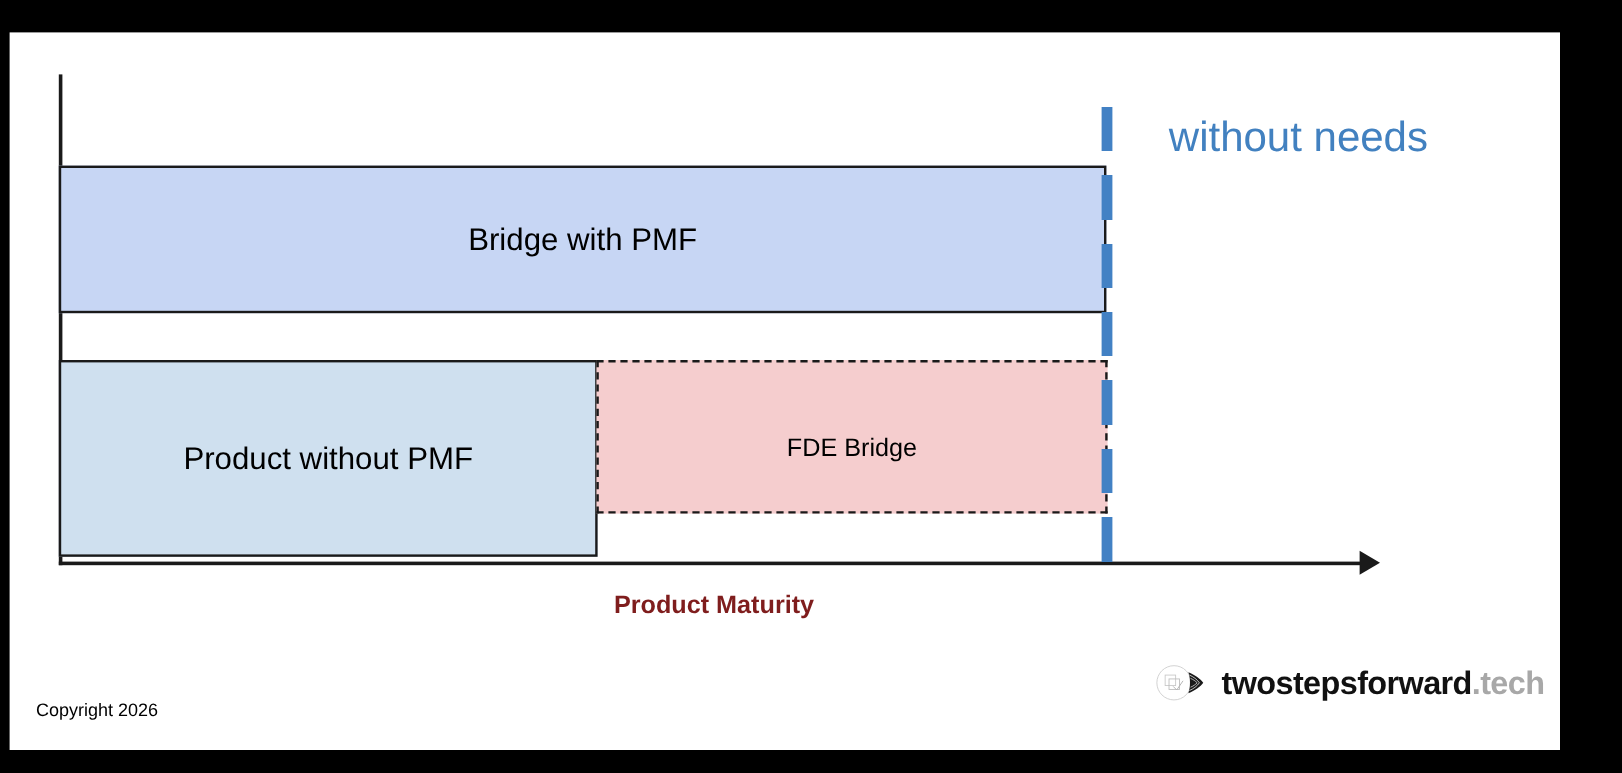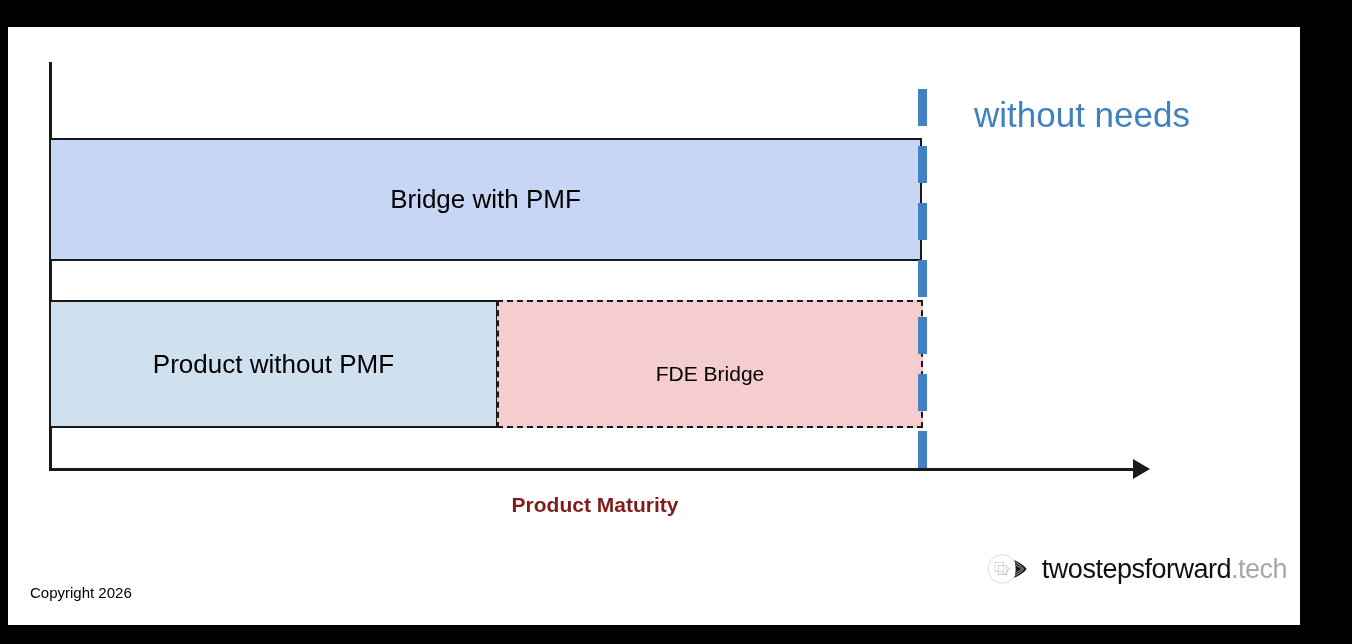--- a/index.html
+++ b/index.html
@@ -79,21 +79,21 @@
     top: 111px;
     width: 873px;
     height: 123px;
     background: #c7d6f4;
     border: 2px solid #1a1a1a;
   }
   #bar-nopmf {
     left: 41px;
     top: 273px;
     width: 449px;
-    height: 128px;
+    height: 164px;
     background: #cfe0ef;
     border: 2px solid #1a1a1a;
   }
   #bar-bridge {
     left: 489px;
     top: 273px;
     width: 426px;
     height: 128px;
     background: #f5cdce;
     border: 2px dashed #1a1a1a;
@@ -161,21 +161,21 @@
     align-items: center;
     gap: 13px;
   }
   #brand-mark {
     width: 46px;
     height: 46px;
     flex: 0 0 auto;
   }
   #brand-text {
     font-size: 27px;
-    font-weight: normal;
+    font-weight: bold;
     letter-spacing: -0.5px;
     white-space: nowrap;
   }
   #brand-text .dark { color: #111111; }
   #brand-text .light { color: #a8a8a8; }
 </style>
 </head>
 <body>
 
 <div id="frame">

